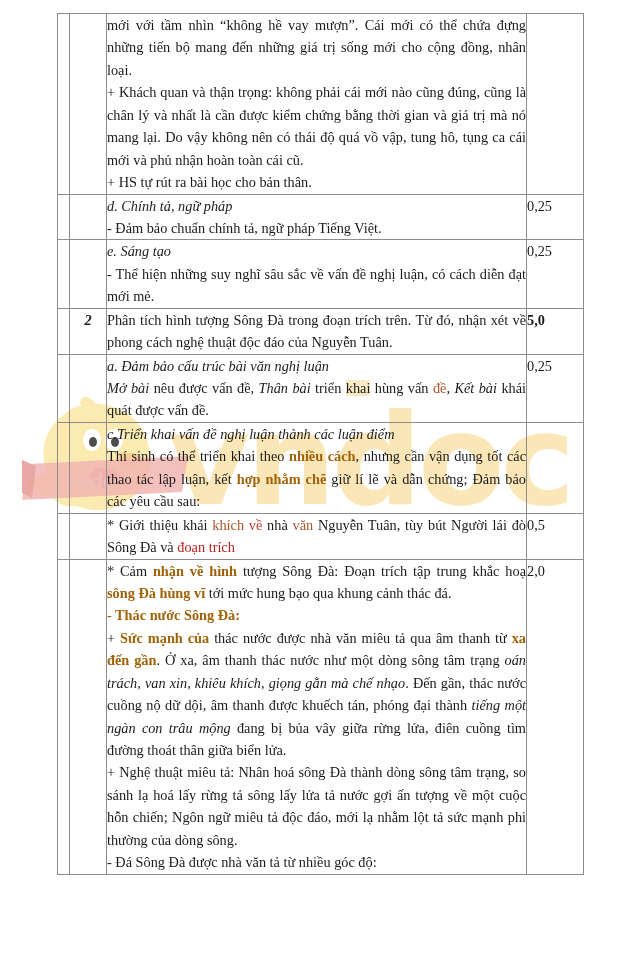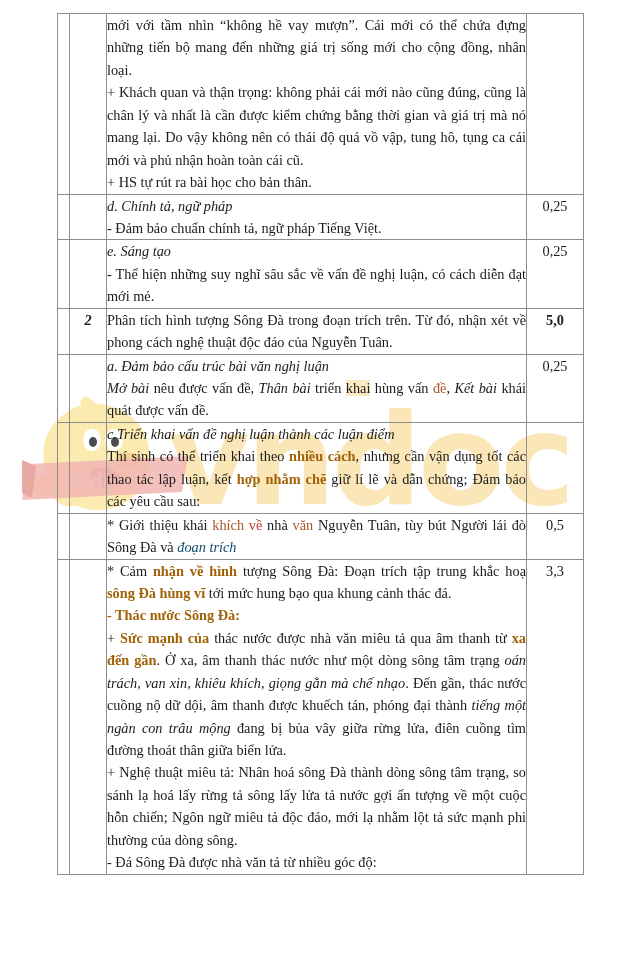--- a/index.html
+++ b/index.html
@@ -84,33 +84,32 @@
   }
   .cell-num {
     text-align: center;
     font-size: 14.3px;
     line-height: 1.57;
     padding-top: 3px;
     font-style: italic;
     font-weight: 700;
   }
   .cell-score {
-    text-align: center;
     font-size: 14.3px;
     line-height: 1.57;
     padding-top: 3px;
   }
   .cell-score.bold { font-weight: 700; }
 
   p.ln {
     margin: 0;
   }
   .it { font-style: italic; }
   .bd { font-weight: 400; }
-  .blue { color: #0c4a6e; font-style: italic; }
+  .blue { color: #b91c1c; }
   .blue-b { color: #a16207; font-weight: 700; }
   .red { color: #c0392b; }
   .redish { color: #a8562a; }
   .hl { background: rgba(250, 221, 160, .62); }
 
   .row-bold .cell-body { font-weight: 400; }
 </style>
 </head>
 <body>
 
@@ -222,17 +221,17 @@
     <tr>
       <td></td>
       <td class="cell-num"></td>
       <td class="cell-body">
         <p class="ln"><span>* Cảm </span><span class="blue-b">nhận về hình</span><span> tượng Sông Đà: Đoạn trích tập trung khắc hoạ </span><span class="blue-b">sông Đà hùng vĩ</span><span> tới mức hung bạo qua khung cảnh thác đá.</span></p>
         <p class="ln"><span class="blue-b">- Thác nước Sông Đà:</span></p>
         <p class="ln"><span>+ </span><span class="blue-b">Sức mạnh của</span><span> thác nước được nhà văn miêu tả qua âm thanh từ </span><span class="blue-b">xa đến gần</span><span>. Ở xa, âm thanh thác nước như một dòng sông tâm trạng </span><span class="it">oán trách, van xin, khiêu khích, giọng gằn mà chế nhạo</span><span>. Đến gần, thác nước cuồng nộ dữ dội, âm thanh được khuếch tán, phóng đại thành </span><span class="it">tiếng một ngàn con trâu mộng</span><span> đang bị bủa vây giữa rừng lửa, điên cuồng tìm đường thoát thân giữa biển lửa.</span></p>
         <p class="ln"><span>+ Nghệ thuật miêu tả: Nhân hoá sông Đà thành dòng sông tâm trạng, so sánh lạ hoá lấy rừng tả sông lấy lửa tả nước gợi ấn tượng về một cuộc hỗn chiến; Ngôn ngữ miêu tả độc đáo, mới lạ nhằm lột tả sức mạnh phi thường của dòng sông.</span></p>
         <p class="ln"><span>- Đá Sông Đà được nhà văn tả từ nhiều góc độ:</span></p>
       </td>
-      <td class="cell-score">3,3</td>
+      <td class="cell-score">2,0</td>
     </tr>
 
   </tbody>
 </table>
 
 </body></html>

